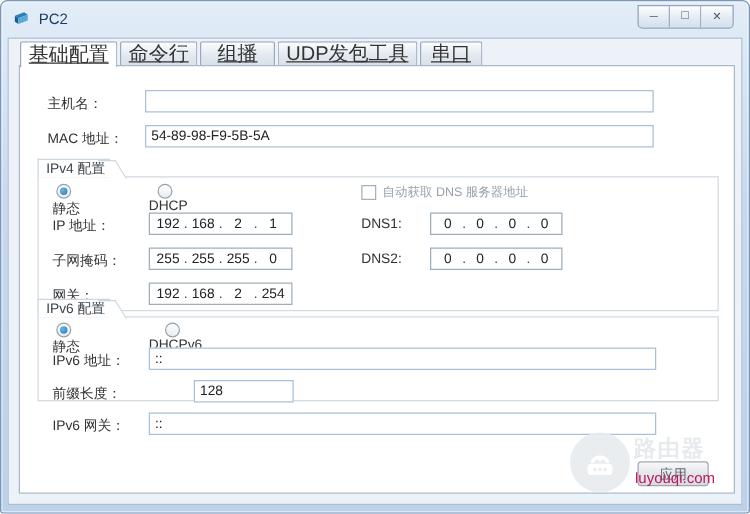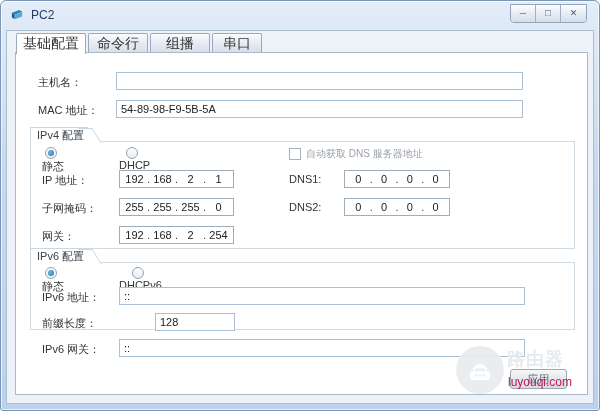--- a/index.html
+++ b/index.html
@@ -38,24 +38,24 @@
   .win-body {
     position:absolute; left:5px; right:5px; top:29px; bottom:6px;
     background:#edf2f8; border:1px solid #aebfd2;
   }
 
   
   .tabs { position:absolute; left:9px; top:2px; height:20px; display:flex; }
   .tab {
     height:20px; margin-right:2px; padding:6px 6px;
     min-width:60px; display:flex; align-items:center; justify-content:center;
-    font-size:14px; color:#333;
+    font-size:16px; color:#333;
     background:linear-gradient(#fbfcfd,#e3e9f0 55%,#d8dfe8);
     border:1px solid #9aa9bb; border-bottom:none;
-    border-radius:2px 2px 0 0; cursor:default;
+    border-radius:2px 2px 0 0; cursor:default;text-decoration:underline;
   }
   .tab.active { background:#fff; height:21px; z-index:3; }
   .tab-wide { min-width:62px; }
   .tab-narrow { min-width:50px; }
 
   
   .panel {
     position:absolute; left:8px; top:21px; width:573px; height:343px;
     background:#fff; border:1px solid #a9b9c9; z-index:2;
   }
@@ -153,20 +153,21 @@
       </div>
     </div>
   </div>
 
   <div class="win-body">
 
     <div class="tabs">
       <div class="tab active">基础配置</div>
       <div class="tab">命令行</div>
       <div class="tab">组播</div>
+      <div class="tab tab-wide">UDP发包工具</div>
       <div class="tab tab-narrow">串口</div>
     </div>
 
     <div class="panel">
 
       <span class="lbl" style="left:22px; top:22px;">主机名：</span>
       <input class="txt-input" style="left: 100px; top: 19px; width: 407px;" type="text" value="">
 
       <span class="lbl" style="left:22px; top:50px;">MAC 地址：</span>
       <input class="txt-input" style="left: 100px; top: 47px; width: 407px;" type="text" value="54-89-98-F9-5B-5A">
@@ -234,21 +235,21 @@
           <span class="oct">192</span>
             <span class="dot">.</span>
             <span class="oct">168</span>
             <span class="dot">.</span>
             <span class="oct">2</span>
             <span class="dot">.</span>
             <span class="oct">254</span>
         </div>
       </div>
 
-      <div class="groupbox" style="left:14px; top:209px; width:545px; height:68px;">
+      <div class="groupbox" style="left:14px; top:200px; width:545px; height:68px;">
         <div class="legend">IPv6 配置</div>
 
         <div class="radio-wrap" style="left:11px; top:4px;">
           <span class="radio checked"></span>
           <span class="radio-label">静态</span>
         </div>
         <div class="radio-wrap" style="left:88px; top:4px;">
           <span class="radio"></span>
           <span class="radio-label">DHCPv6</span>
         </div>

